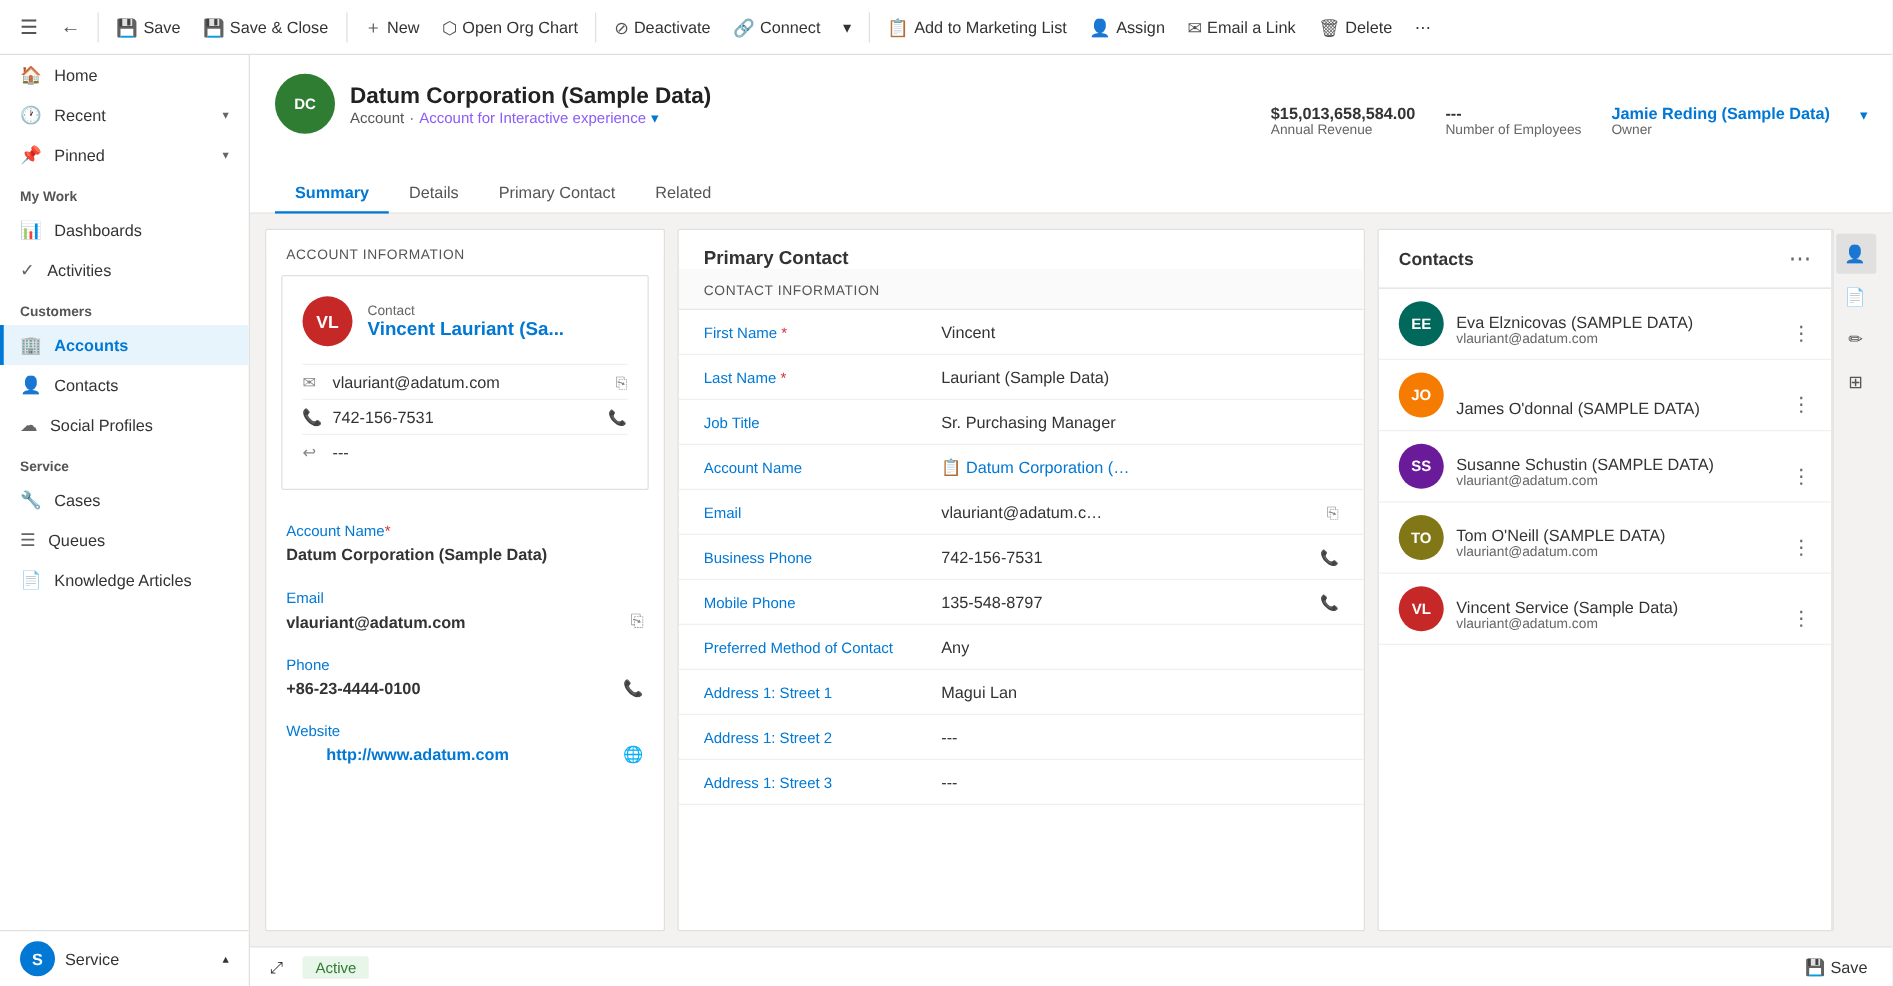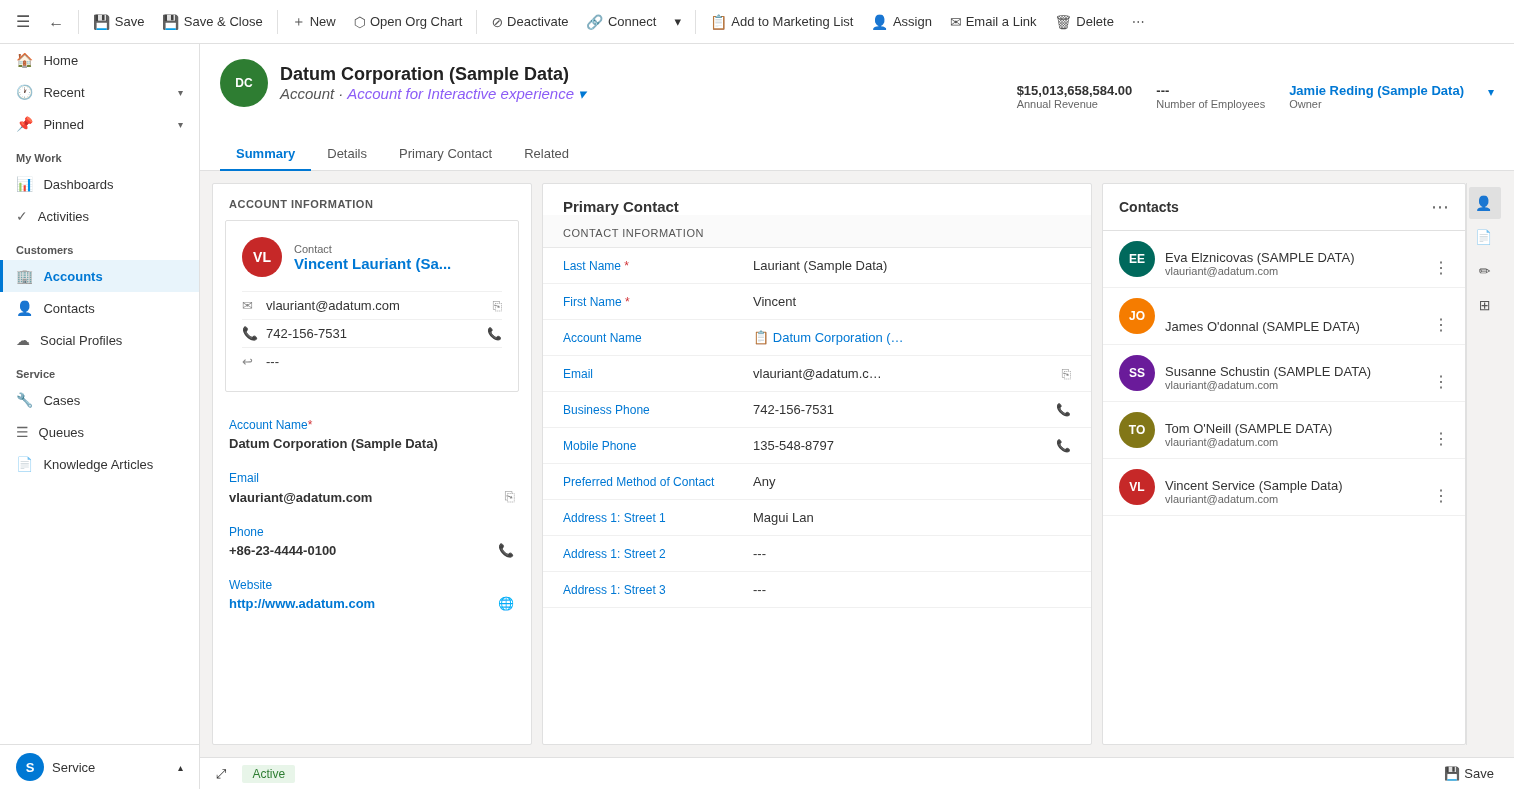--- a/index.html
+++ b/index.html
@@ -114,26 +114,25 @@
       font-weight: 700;
       flex-shrink: 0;
     }
     .record-title-info { flex: 1; }
     .record-name {
       font-size: 18px;
       font-weight: 600;
       color: #222;
     }
     .record-subtitle {
-      font-size: 15px;
+      font-size: 12px;
       color: #555;
       display: flex;
       align-items: center;
       gap: 4px;
-      font-style: italic;
     }
     .record-meta {
       display: flex;
       gap: 24px;
       margin-left: auto;
       align-items: center;
       margin-top: 27px;
     }
     .record-meta-item { text-align: left; }
     .record-meta-label { font-size: 11px; color: #666; }
@@ -177,21 +176,21 @@
       display: flex;
       flex-direction: column;
     }
 
     .panel-left { width: 320px; flex-shrink: 0; margin-right: 10px; }
     .panel-center { flex: 1; margin-right: 10px; }
     .panel-right { width: 380px; flex-shrink: 0; }
 
     .panel-section-title {
       font-size: 11px;
-      font-weight: 700;
+      font-weight: 400;
       color: #555;
       text-transform: uppercase;
       letter-spacing: 0.5px;
       padding: 14px 16px 10px 16px;
     }
 
     
     .contact-card {
       margin: 0 12px 16px 12px;
       border: 1px solid #e0e0e0;
@@ -585,39 +584,43 @@
         </div>
         <div class="form-field">
           <div class="form-label">Phone</div>
           <div style="display:flex;align-items:center;gap:8px;">
             <div class="form-value">+86-23-4444-0100</div>
             <span style="color:#888;margin-left:auto;">📞</span>
           </div>
         </div>
         <div class="form-field">
           <div class="form-label">Website</div>
-          <div style="display:flex;align-items:flex-end;gap:25px;">
+          <div style="display:flex;align-items:flex-end;gap:25px;margin-left:32px;">
             <div class="form-value" style="color:#0078d4;">http://www.adatum.com</div>
             <span style="color:#888;margin-left:auto;">🌐</span>
           </div>
         </div>
       </div>
 
       <div class="panel panel-center">
         <div class="primary-contact-panel-title">Primary Contact</div>
         <div class="contact-info-section-title">CONTACT INFORMATION</div>
 
         <div id="contact-form-rows">
             <div class="contact-form-row">
+              <div class="contact-form-label">First Name<span class="required" style="color: rgb(209, 52, 56);"> *</span></div>
+              <div class="contact-form-value">Vincent</div>
+            </div>
+            <div class="contact-form-row">
               <div class="contact-form-label">Last Name<span class="required" style="color: rgb(209, 52, 56);"> *</span></div>
               <div class="contact-form-value">Lauriant (Sample Data)</div>
             </div>
             <div class="contact-form-row">
-              <div class="contact-form-label">First Name<span class="required" style="color: rgb(209, 52, 56);"> *</span></div>
-              <div class="contact-form-value">Vincent</div>
+              <div class="contact-form-label">Job Title</div>
+              <div class="contact-form-value">Sr. Purchasing Manager</div>
             </div>
             <div class="contact-form-row">
               <div class="contact-form-label">Account Name</div>
               <div class="contact-form-value" style="color: rgb(0, 120, 212); cursor: pointer;"><span>📋 </span>Datum Corporation (…</div>
             </div>
             <div class="contact-form-row">
               <div class="contact-form-label">Email</div>
               <div class="contact-form-value">vlauriant@adatum.c…</div>
               <span class="contact-form-action">⎘</span>
             </div>

